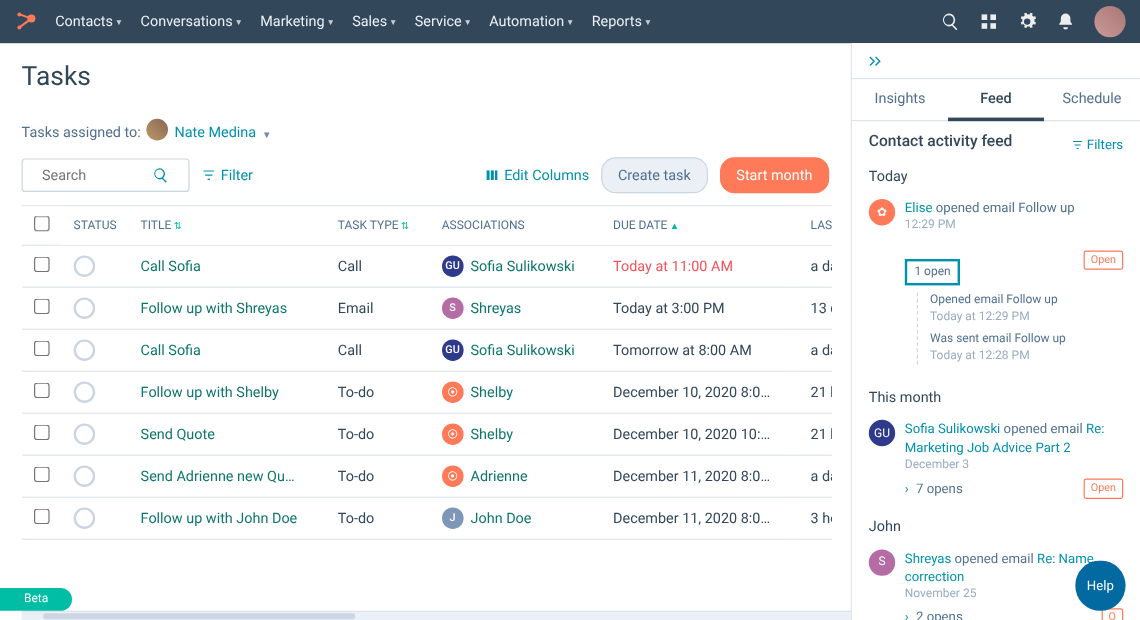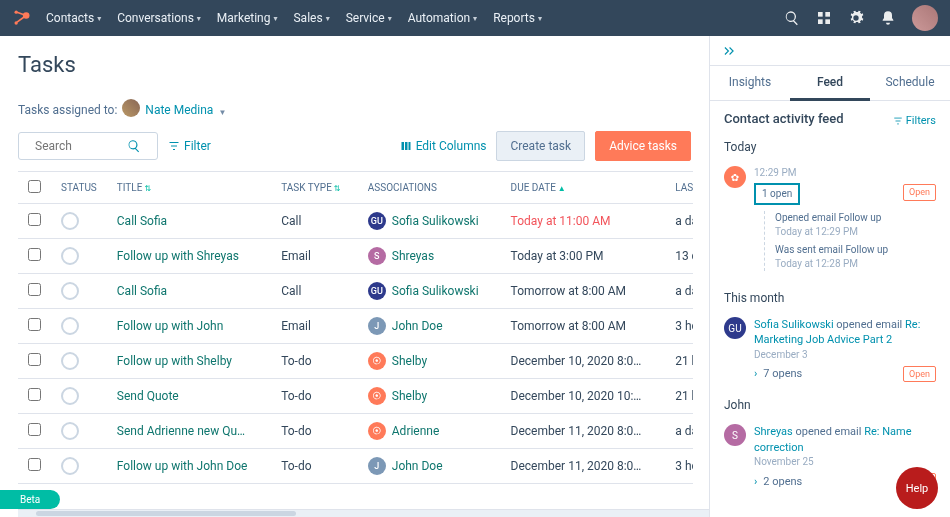--- a/index.html
+++ b/index.html
@@ -23,21 +23,21 @@
 .addview{padding:9px 14px;color:#0091ae;font-size:12px;display:flex;align-items:center;gap:5px;cursor:pointer}
 .assigned{padding:10px 18px 8px;font-size:12px;color:#516f90;display:flex;align-items:flex-end;gap:5px}
 .assigned .av{width:18px;height:18px;border-radius:50%;background:linear-gradient(45deg,#b96,#865)}
 .assigned .name{color:#0091ae}
 .toolbar{display:flex;align-items:center;padding:6px 18px 10px;gap:10px}
 .search{flex:0 0 140px;display:flex;align-items:center;border:1px solid #cbd6e2;border-radius:3px;padding:6px 16px}
 .search input{border:none;outline:none;flex:1;font-size:12px;color:#516f90;width:90px}
 .filterbtn{color:#0091ae;font-size:12px;display:flex;align-items:center;gap:4px;cursor:pointer}
 .toolbar-spacer{flex:1}
 .editcols{color:#0091ae;font-size:12px;cursor:pointer;display:flex;align-items:center;gap:4px}
-.btn{padding:7px 13px;border-radius:2px;font-size:12px;cursor:pointer;border:1px solid}
+.btn{padding:7px 13px;border-radius:12px;font-size:12px;cursor:pointer;border:1px solid}
 .btn-sec{background:#eaf0f6;border-color:#cbd6e2;color:#516f90}
 .btn-pri{background:#ff7a59;border-color:#ff7a59;color:#fff}
 .table-wrap{overflow:auto;flex:1;border-top:1px solid #dfe3eb;margin:0 16px 0 18px}
 table{border-collapse:collapse;width:100%;min-width:700px}
 th,td{text-align:left;padding:8px 10px;border-bottom:1px solid #dfe3eb;font-size:12px;white-space:nowrap}
 th{color:#516f90;font-weight:400;font-size:10px;text-transform:uppercase;background:#fff;position:sticky;top:0}
 .sortcaret{font-size:8px;margin-left:2px;color:#00bda5}
 .cbcell{width:28px}
 .statcell{width:44px}
 input[type=checkbox]{width:13px;height:13px}
@@ -53,26 +53,26 @@
 .rtab.active{color:#33475b;border-bottom:3px solid #33475b;margin-bottom:-1px;font-weight:500}
 .feed{padding:10px 14px;overflow:auto;flex:1}
 .feedtitle{font-size:13px;font-weight:500;margin-bottom:4px}
 .filterslink{color:#0091ae;font-size:11px;float:right;display:flex;align-items:center;gap:3px;cursor:pointer}
 .sect{font-size:12px;color:#33475b;margin:10px 0 6px;font-weight:400}
 .card{padding:6px 0;display:flex;gap:8px}
 .cav{width:22px;height:22px;border-radius:50%;flex:none;display:flex;align-items:center;justify-content:center;color:#fff;font-size:10px}
 .cbody{flex:1;font-size:11px;color:#516f90;line-height:1.4}
 .cbody .link{color:#0091ae}
 .ts{color:#99acc2;font-size:10px}
-.openbox{border:2px solid #0091ae;padding:2px 6px;font-size:10px;display:inline-block;margin-top:3px}
+.openbox{border:2px solid #0091ae;padding:2px 6px;font-size:10px;display:inline-block;margin-top:21px}
 .badge{border:1px solid #ff7a59;color:#ff7a59;font-size:9px;padding:1px 5px;border-radius:2px}
 .subevents{border-left:1px dashed #cbd6e2;margin:6px 0 0 10px;padding-left:10px}
 .subevent{font-size:10px;color:#516f90;margin-bottom:4px}
 .beta{position:fixed;bottom:8px;left:0;background:#00bda5;color:#fff;font-size:10px;padding:4px 20px;border-radius:0 10px 10px 0}
-.help{position:fixed;bottom:8px;right:12px;width:42px;height:42px;border-radius:50%;background:#b91c1c;color:#fff;display:flex;align-items:center;justify-content:center;font-size:11px}
+.help{position:fixed;bottom:8px;right:12px;width:42px;height:42px;border-radius:50%;background:#0369a1;color:#fff;display:flex;align-items:center;justify-content:center;font-size:11px}
 .scrollhint{height:8px;background:#eaf0f6;border-top:1px solid #dfe3eb;position:relative;margin-left:18px}
 .scrollhint::after{content:"";position:absolute;left:18px;top:1px;width:260px;height:5px;background:#cbd6e2;border-radius:3px}
 svg.chev{width:14px;height:14px;fill:#0091ae}
 </style>
 </head>
 <body>
 
 <div class="topbar">
   <div class="logo">
     <svg viewBox="0 0 24 24" fill="#ff7a59">
@@ -139,21 +139,21 @@
       <div class="toolbar-spacer"></div>
       <div class="editcols">
         <svg width="12" height="12" viewBox="0 0 24 24" fill="#0091ae">
             <rect x="3" y="4" width="5" height="16"></rect>
             <rect x="10" y="4" width="5" height="16"></rect>
             <rect x="17" y="4" width="4" height="16"></rect>
           </svg>
         <span>Edit Columns</span>
       </div>
       <div class="btn btn-sec">Create task</div>
-      <div class="btn btn-pri">Advice tasks</div>
+      <div class="btn btn-pri">Start month</div>
     </div>
     <div class="table-wrap">
       <table>
         <thead>
             <tr>
           <th class="cbcell"><input type="checkbox" style=""></th>
           <th class="statcell">STATUS</th>
           <th><span>TITLE</span><span class="sortcaret">⇅</span></th>
           <th><span>TASK TYPE</span><span class="sortcaret">⇅</span></th>
           <th>ASSOCIATIONS</th>
@@ -200,34 +200,20 @@
                   <span class="aav" style="background:#2e3a8c">GU</span>
                   <span class="tlink">Sofia Sulikowski</span>
                 </div>
               </td>
               <td class="">Tomorrow at 8:00 AM</td>
               <td>a day</td>
             </tr>
             <tr>
               <td class="cbcell"><input type="checkbox" style=""></td>
               <td class="statcell"><span class="stcircle"></span></td>
-              <td><span class="tlink">Follow up with John</span></td>
-              <td>Email</td>
-              <td>
-                <div class="assoc">
-                  <span class="aav" style="background:#7c98b6">J</span>
-                  <span class="tlink">John Doe</span>
-                </div>
-              </td>
-              <td class="">Tomorrow at 8:00 AM</td>
-              <td>3 ho</td>
-            </tr>
-            <tr>
-              <td class="cbcell"><input type="checkbox" style=""></td>
-              <td class="statcell"><span class="stcircle"></span></td>
               <td><span class="tlink">Follow up with Shelby</span></td>
               <td>To-do</td>
               <td>
                 <div class="assoc">
                   <span class="aav" style="background:#ff7a59">⦿</span>
                   <span class="tlink">Shelby</span>
                 </div>
               </td>
               <td class="">December 10, 2020 8:0…</td>
               <td>21 h</td>
@@ -299,20 +285,21 @@
               <path d="M3 5h18M6 12h12M10 19h4" stroke="#0091ae" stroke-width="2"></path>
             </svg>
           <span>Filters</span>
         </span>
       </div>
 
       <div class="sect">Today</div>
       <div class="card">
         <div class="cav" style="background:#ff7a59">✿</div>
         <div class="cbody">
+          <div><span class="link">Elise</span><span> opened email Follow up</span></div>
           <div class="ts">12:29 PM</div>
           <div style="display:flex;justify-content:space-between;align-items:center">
             <span class="openbox">1 open</span>
             <span class="badge">Open</span>
           </div>
           <div class="subevents" id="subevents">
               <div class="subevent">Opened email Follow up<br><span class="ts">Today at 12:29 PM</span></div>
               <div class="subevent">Was sent email Follow up<br><span class="ts">Today at 12:28 PM</span></div>
             </div>
         </div>

